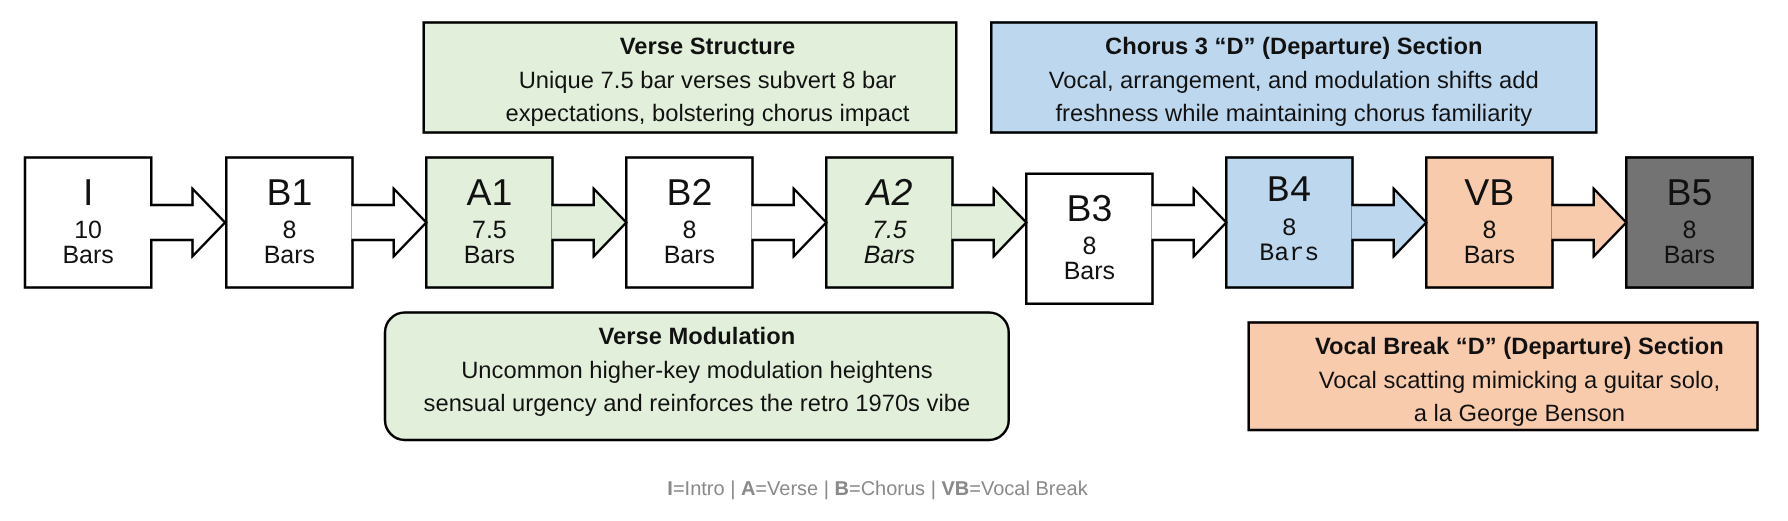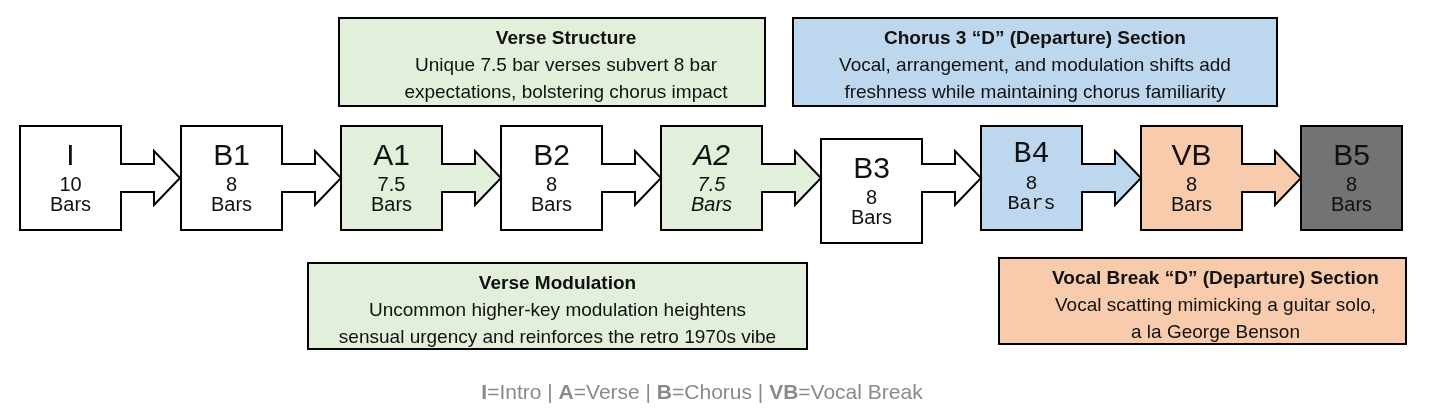--- a/index.html
+++ b/index.html
@@ -22,21 +22,21 @@
     text-align:center; z-index:1;
   }
   .node-label { margin-top:11px; font-size:30px; line-height:33px; font-weight:400; }
   .node-sub   { font-size:20px; line-height:20px; }
   .node-sub.first { margin-top:3px; }
   
   .arrow { position:absolute; top:149px; z-index:2; display:block; }
   
   .legend {
     position:absolute; top:381px; left:0; width:1404px;
-    text-align:center; font-size:21px; line-height:22px;
+    text-align:center; font-size:16px; line-height:22px;
   }
   .lg-key { font-weight:700; }
   .lg-sep { white-space:pre; }
 </style>
 </head>
 <body>
 
 <div class="canvas">
 
   <div class="callout" style="left: 338px; top: 17px; width: 428px; height: 90px; background-color: rgb(226, 239, 218); padding-left: 28px;">
@@ -114,21 +114,21 @@
   <svg class="arrow" style="left:921px" width="62" height="58" viewBox="0 0 62 58">
     <path d="M0 15 H34 V2 L60 29 L34 56 V43 H0" stroke="#000" stroke-width="2" fill="#FFFFFF"></path>
     </svg>
   <svg class="arrow" style="left:1081px" width="62" height="58" viewBox="0 0 62 58">
     <path d="M0 15 H34 V2 L60 29 L34 56 V43 H0" stroke="#000" stroke-width="2" fill="#BDD7EE"></path>
     </svg>
   <svg class="arrow" style="left:1241px" width="62" height="58" viewBox="0 0 62 58">
     <path d="M0 15 H34 V2 L60 29 L34 56 V43 H0" stroke="#000" stroke-width="2" fill="#F8CBAD"></path>
     </svg>
 
-  <div class="callout" style="left: 307px; top: 262px; width: 501px; height: 88px; background-color: rgb(226, 239, 218);">
+  <div class="callout" style="left: 307px; top: 249px; width: 501px; height: 104px; background-color: rgb(226, 239, 218); border-radius: 17px;">
     <div class="callout-title">Verse Modulation</div>
     <div class="callout-line">Uncommon higher-key modulation heightens</div>
     <div class="callout-line">sensual urgency and reinforces the retro 1970s vibe</div>
   </div>
   <div class="callout" style="left: 998px; top: 257px; width: 409px; height: 88px; background-color: rgb(248, 203, 173); padding-left: 26px;">
     <div class="callout-title">Vocal Break “D” (Departure) Section</div>
     <div class="callout-line">Vocal scatting mimicking a guitar solo,</div>
     <div class="callout-line">a la George Benson</div>
   </div>
 

